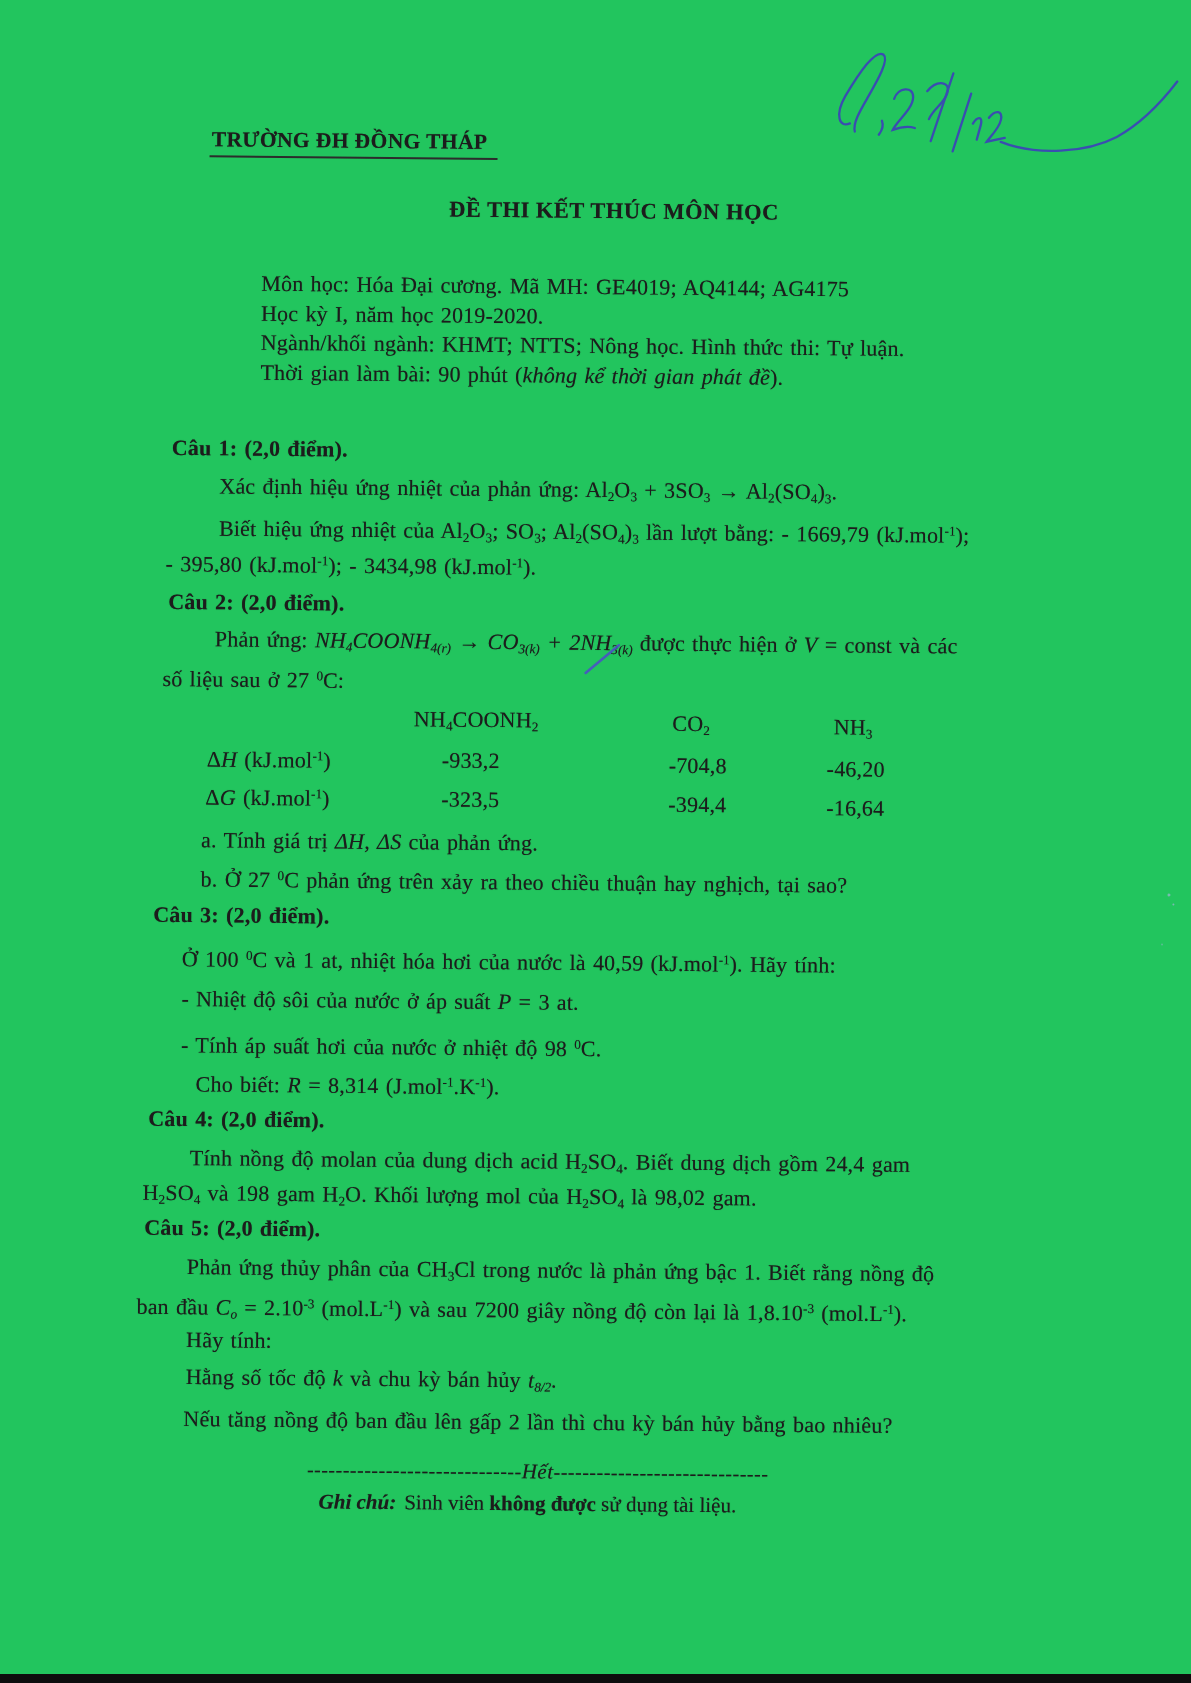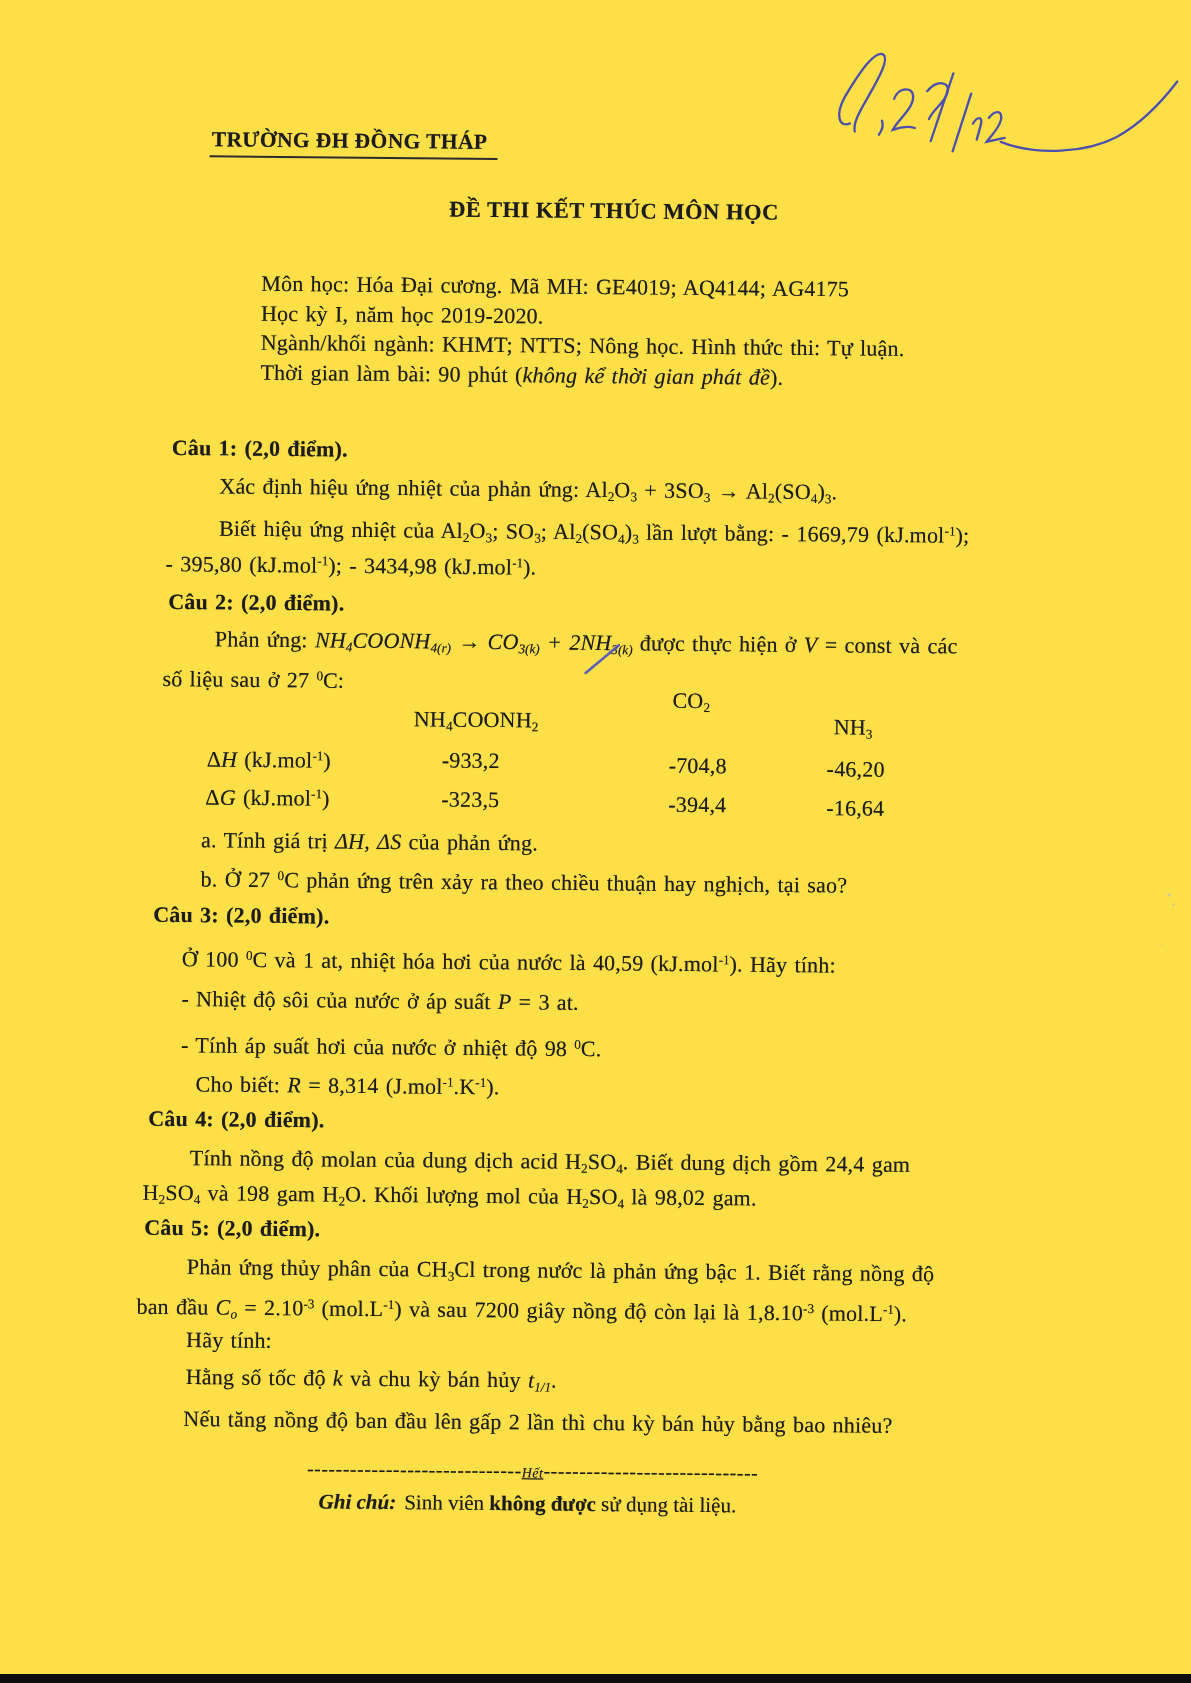--- a/index.html
+++ b/index.html
@@ -1,18 +1,18 @@
 <!DOCTYPE html>
 <html><head>
 <meta charset="utf-8">
 <style>
   html,body{margin:0;padding:0;background:#e8e8e8;}
   .page{
     position:relative;width:1191px;height:1683px;margin:0 auto;
-    background:#fde047;overflow:hidden;
+    background:#22c55e;overflow:hidden;
     font-family:"Liberation Serif","DejaVu Serif",serif;
     color:#1c1c1c;
   }
   .rot{position:absolute;inset:0;transform:rotate(0.55deg);transform-origin:595px 840px;}
   .ln{
     position:absolute;font-size:22px;line-height:26px;white-space:nowrap;
     letter-spacing:0.2px;word-spacing:1.5px;
     text-shadow:0 0 0.7px rgba(30,30,30,0.55);
   }
   .bold{font-weight:bold;}
@@ -23,21 +23,21 @@
   }
   .title{position:absolute;left:443px;top:198px;font-size:22.5px;font-weight:bold;letter-spacing:0.5px;
     text-shadow:0 0 0.7px rgba(30,30,30,0.55);}
   .info{position:absolute;left:256px;top:272px;font-size:22px;line-height:29.5px;white-space:nowrap;
     letter-spacing:0.2px;word-spacing:1.5px;text-shadow:0 0 0.7px rgba(30,30,30,0.55);}
   sub{font-size:0.6em;vertical-align:-0.3em;letter-spacing:0;}
   sup{font-size:0.6em;vertical-align:0.55em;letter-spacing:0;}
   .tc{transform:translateX(-50%);}
   .divider{position:absolute;left:313px;top:1460px;font-size:20px;letter-spacing:0.5px;white-space:nowrap;
     text-shadow:0 0 0.7px rgba(30,30,30,0.5);}
-  .divider i{font-size:14px;text-decoration:underline;}
+  .divider i{font-size:21px;}
   .note{position:absolute;left:325px;top:1492px;font-size:21px;white-space:nowrap;
     text-shadow:0 0 0.7px rgba(30,30,30,0.55);}
   .note .gc{font-weight:bold;font-style:italic;margin-right:8px;}
   .sig{position:absolute;left:780px;top:26px;}
   .slash{position:absolute;left:580px;top:640px;}
   .speck{position:absolute;width:3px;height:3px;border-radius:50%;background:#aab3dd;opacity:0.65;}
   .scanbar{position:absolute;left:0;top:1674px;width:1191px;height:9px;background:#0d0d0d;}
 </style>
 </head>
 <body>
@@ -80,21 +80,21 @@
       <div class="ln bold" style="left:166px;top:593px">Câu 2: (2,0 điểm).</div>
       <div class="ln" style="left:213px;top:630px">Phản ứng: <i>NH<sub>4</sub>COONH<sub>4(r)</sub> → CO<sub>3(k)</sub> + 2NH<sub>3(k)</sub></i> được thực hiện ở <i>V</i> = const và các</div>
       <div class="ln" style="left:161px;top:666px">số liệu sau ở 27 <sup>0</sup>C:</div>
 
       <svg class="slash" width="42" height="38" viewBox="0 0 42 38">
         <path d="M4,33 L37,5" fill="none" stroke="#4a52c4" stroke-width="2.6" stroke-linecap="round" opacity="0.9"></path>
       </svg>
 
       <div>
         <span class="ln tc" style="left:475px;top:708px">NH<sub>4</sub>COONH<sub>2</sub></span>
-        <span class="ln tc" style="left:690px;top:687px">CO<sub>2</sub></span>
+        <span class="ln tc" style="left:690px;top:710px">CO<sub>2</sub></span>
         <span class="ln tc" style="left:852px;top:712px">NH<sub>3</sub></span>
 
         <span class="ln" style="left:206px;top:746px">Δ<i>H</i> (kJ.mol<sup>-1</sup>)</span>
         <span class="ln tc" style="left:470px;top:749px">-933,2</span>
         <span class="ln tc" style="left:697px;top:752px">-704,8</span>
         <span class="ln tc" style="left:855px;top:754px">-46,20</span>
 
         <span class="ln" style="left:205px;top:784px">Δ<i>G</i> (kJ.mol<sup>-1</sup>)</span>
         <span class="ln tc" style="left:470px;top:788px">-323,5</span>
         <span class="ln tc" style="left:697px;top:791px">-394,4</span>
@@ -117,21 +117,21 @@
       <div class="ln bold" style="left:151px;top:1110px">Câu 4: (2,0 điểm).</div>
       <div class="ln" style="left:193px;top:1149px">Tính nồng độ molan của dung dịch acid H<sub>2</sub>SO<sub>4</sub>. Biết dung dịch gồm 24,4 gam</div>
       <div class="ln" style="left:146px;top:1184px">H<sub>2</sub>SO<sub>4</sub> và 198 gam H<sub>2</sub>O. Khối lượng mol của H<sub>2</sub>SO<sub>4</sub> là 98,02 gam.</div>
     </div>
 
     <div>
       <div class="ln bold" style="left:148px;top:1219px">Câu 5: (2,0 điểm).</div>
       <div class="ln" style="left:191px;top:1258px">Phản ứng thủy phân của CH<sub>3</sub>Cl trong nước là phản ứng bậc 1. Biết rằng nồng độ</div>
       <div class="ln" style="left:141px;top:1294px">ban đầu <i>C<sub>o</sub></i> = 2.10<sup>-3</sup> (mol.L<sup>-1</sup>) và sau 7200 giây nồng độ còn lại là 1,8.10<sup>-3</sup> (mol.L<sup>-1</sup>).</div>
       <div class="ln" style="left:191px;top:1331px">Hãy tính:</div>
-      <div class="ln" style="left:191px;top:1368px">Hằng số tốc độ <i>k</i> và chu kỳ bán hủy <i>t<sub>1/1</sub></i>.</div>
+      <div class="ln" style="left:191px;top:1368px">Hằng số tốc độ <i>k</i> và chu kỳ bán hủy <i>t<sub>8/2</sub></i>.</div>
       <div class="ln" style="left:189px;top:1410px">Nếu tăng nồng độ ban đầu lên gấp 2 lần thì chu kỳ bán hủy bằng bao nhiêu?</div>
     </div>
 
     <div class="divider"><span>------------------------------</span><i>Hết</i><span>------------------------------</span></div>
 
     <div class="note">
       <span class="gc">Ghi chú:</span><span>Sinh viên <b>không được</b> sử dụng tài liệu.</span>
     </div>
 
     <div class="speck" style="left:1168px;top:888px"></div>

